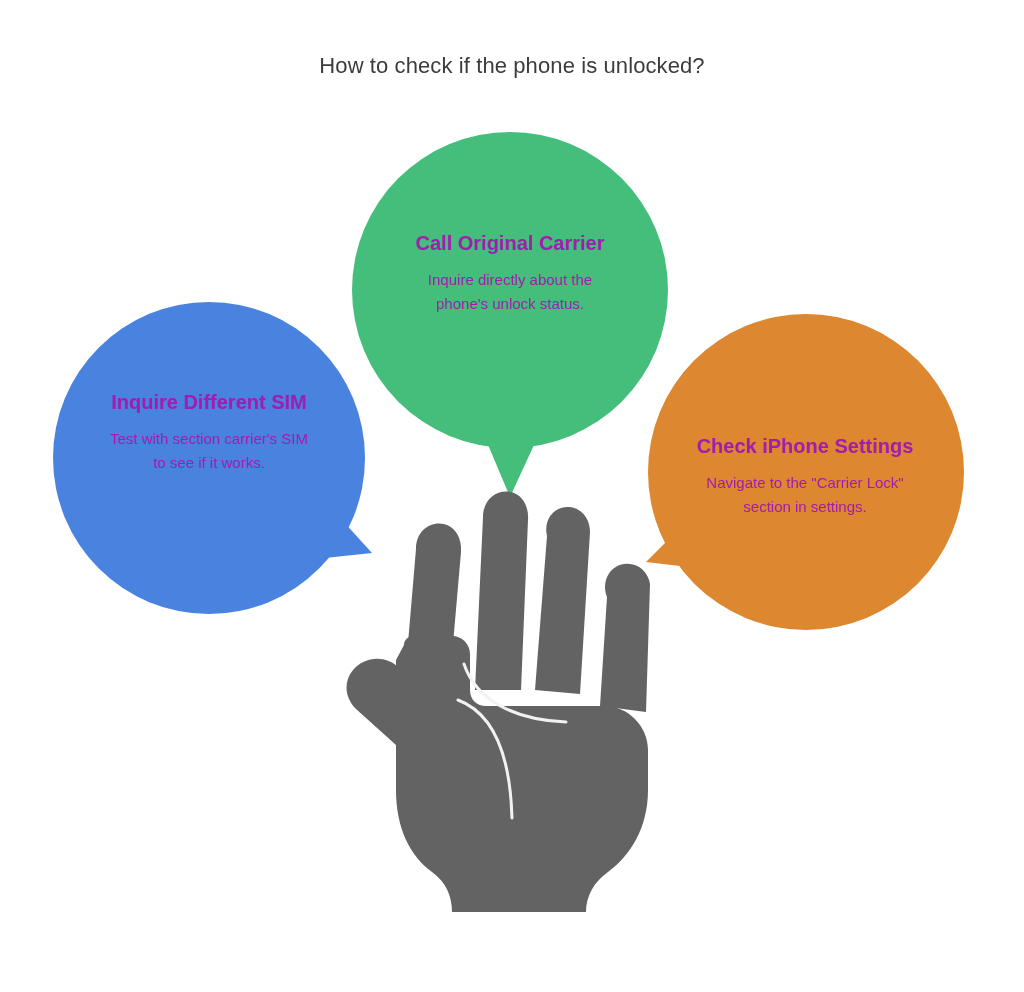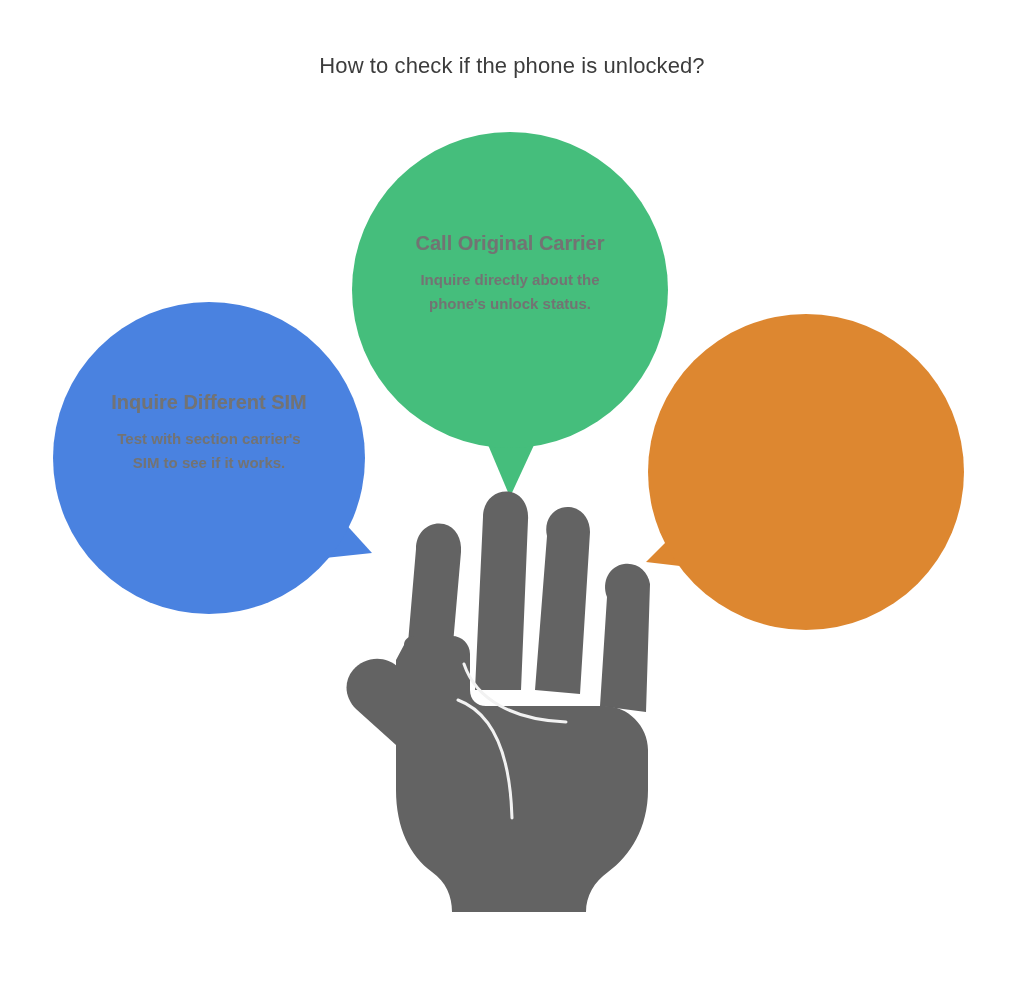--- a/index.html
+++ b/index.html
@@ -36,33 +36,33 @@
     left: 0;
     top: 0;
     width: 1024px;
     height: 992px;
   }
 
   
   .bubble-text {
     position: absolute;
     text-align: center;
-    color: #737373;
+    color: #a21caf;
     pointer-events: none;
   }
   .bubble-title {
     font-size: 20px;
     font-weight: bold;
     line-height: 26px;
     margin: 0 0 12px 0;
     text-shadow: 0 0 1px rgba(0,0,0,0.04);
   }
   .bubble-desc {
     font-size: 15px;
-    font-weight: 700;
+    font-weight: 400;
     line-height: 24px;
     margin: 4px;
   }
 
   #text-green {
     left: 396px;
     top: 230px;
     width: 228px;
   }
   #text-blue {
@@ -145,14 +145,18 @@
   <div class="bubble-text" id="text-green">
     <div class="bubble-title">Call Original Carrier</div>
     <div class="bubble-desc">Inquire directly about the phone's unlock status.</div>
   </div>
 
   <div class="bubble-text" id="text-blue">
     <div class="bubble-title">Inquire Different SIM</div>
     <div class="bubble-desc">Test with section carrier's SIM to see if it works.</div>
   </div>
 
+  <div class="bubble-text" id="text-orange">
+    <div class="bubble-title">Check iPhone Settings</div>
+    <div class="bubble-desc">Navigate to the "Carrier Lock" section in settings.</div>
+  </div>
 
 </div>
 
 </body></html>

